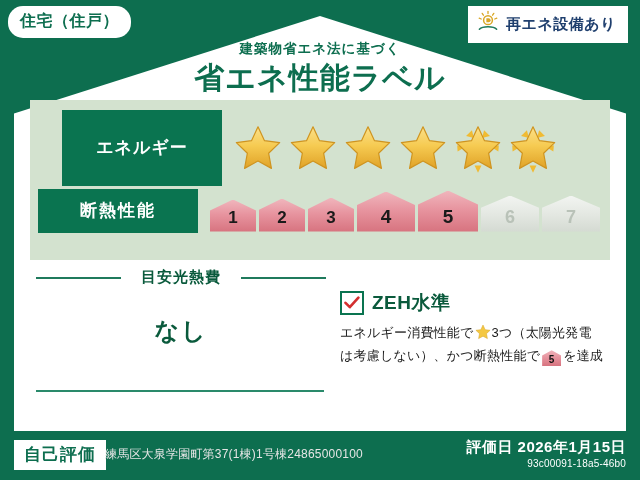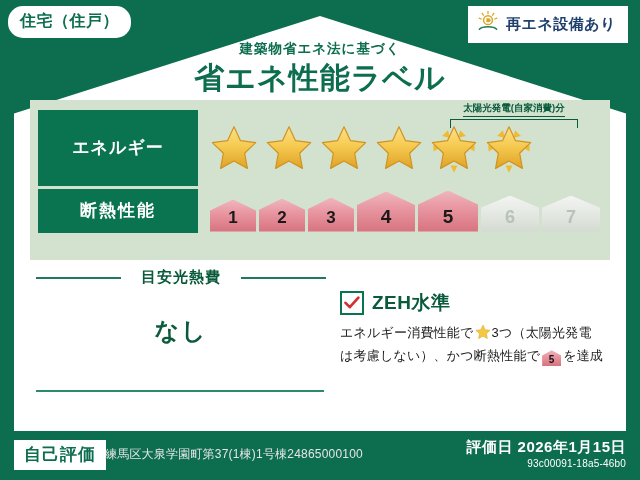--- a/index.html
+++ b/index.html
@@ -59,21 +59,21 @@
     z-index:6;
   }
 
   
   #perf-block{
     position:absolute;left:30px;top:100px;width:580px;height:160px;
     background:#d3e2cf;
     z-index:5;
   }
   .row{position:absolute;left:0;width:580px;display:flex;align-items:center;}
-  #row-energy{top:10px;height:76px;}
+  #row-energy{top:10px;height:76px;margin-left:24px;}
   #row-insul{top:86px;height:50px;}
 
   .row-label{
     background:#0a7450;color:#ffffff;
     font-weight:bold;text-align:center;
     display:flex;flex-direction:column;justify-content:center;align-items:center;
     line-height:1.32;
   }
   #row-energy .row-label{
     margin-left:8px;width:160px;height:76px;font-size:17px;letter-spacing:1px;
@@ -342,24 +342,20 @@
             <span class="num">6</span>
           </div>
           <div class="ihouse off" style="width: 58px; height: 36px; font-size: 18px;">
             <span class="shape"></span>
             <span class="num">7</span>
           </div>
         </div>
     </div>
   </div>
 
-  <div id="solar-annot">
-    <span class="cap">太陽光発電(自家消費)分</span>
-    <div class="bracket"></div>
-  </div>
 
   <div id="bottom-left">
     <div class="hr-title">
       <span class="line"></span>
       <span class="txt">目安光熱費</span>
       <span class="line"></span>
     </div>
     <div id="cost-value">なし</div>
   </div>
   <div id="bottom-rule"></div>

